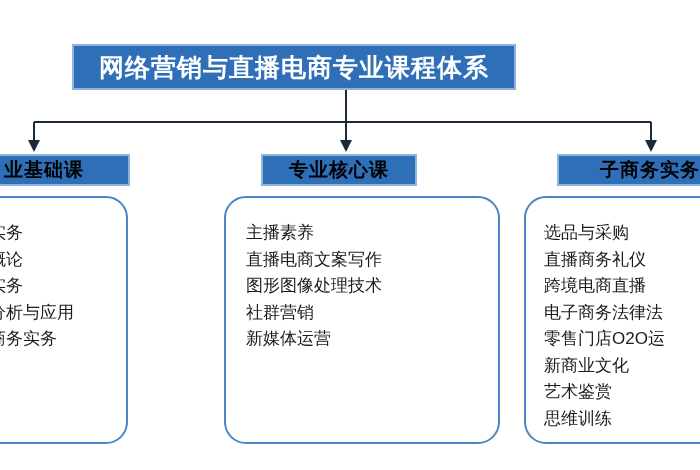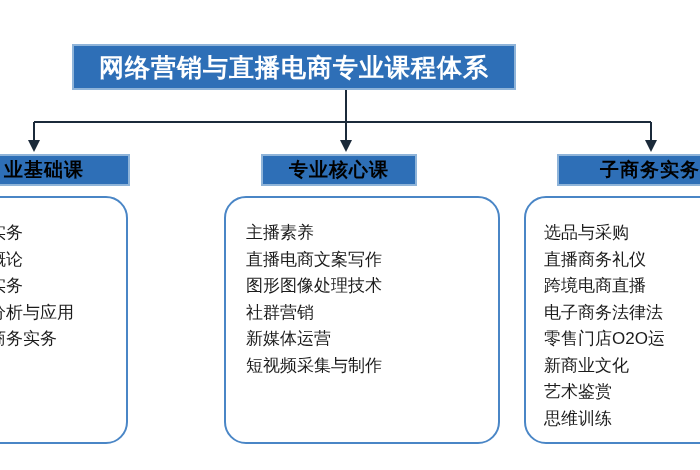--- a/index.html
+++ b/index.html
@@ -142,21 +142,20 @@
     <div class="item">据分析与应用</div>
     <div class="item">子商务实务</div>
   </div>
 
   <div class="list-box box-2">
     <div class="item">主播素养</div>
     <div class="item">直播电商文案写作</div>
     <div class="item">图形图像处理技术</div>
     <div class="item">社群营销</div>
     <div class="item">新媒体运营</div>
-    <div class="item">短视频采集与制作</div>
   </div>
 
   <div class="list-box box-3">
     <div class="item">选品与采购</div>
     <div class="item">直播商务礼仪</div>
     <div class="item">跨境电商直播</div>
     <div class="item">电子商务法律法</div>
     <div class="item">零售门店O2O运</div>
     <div class="item">新商业文化</div>
     <div class="item">艺术鉴赏</div>

